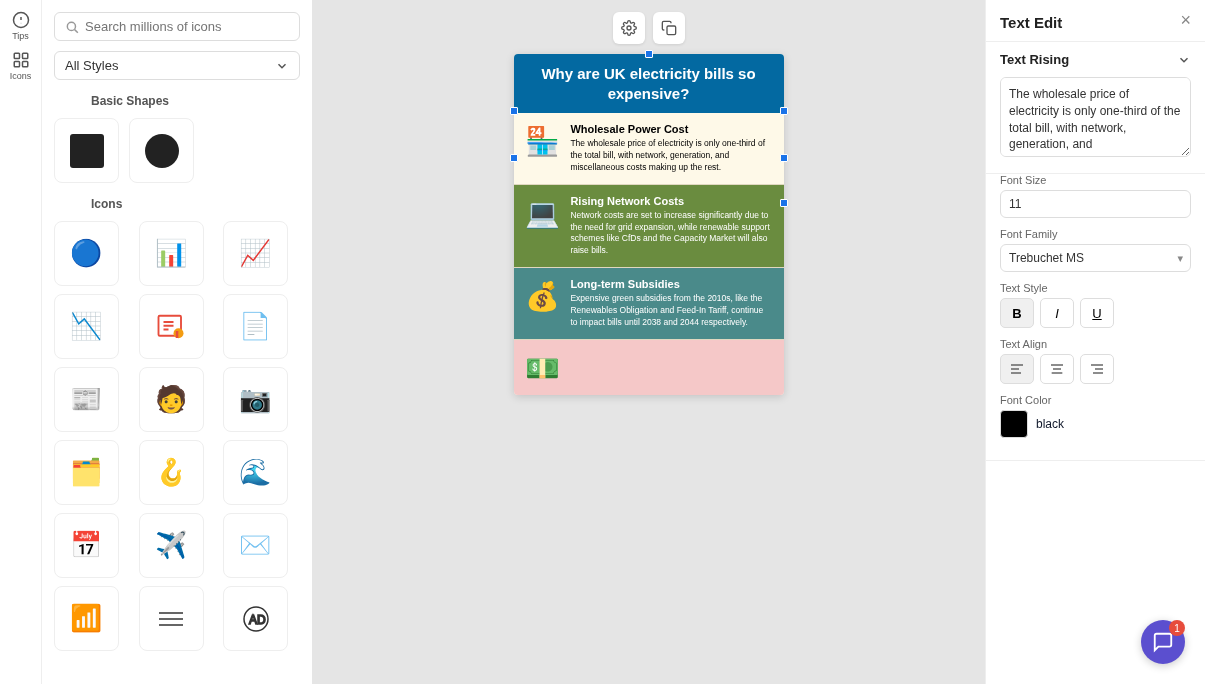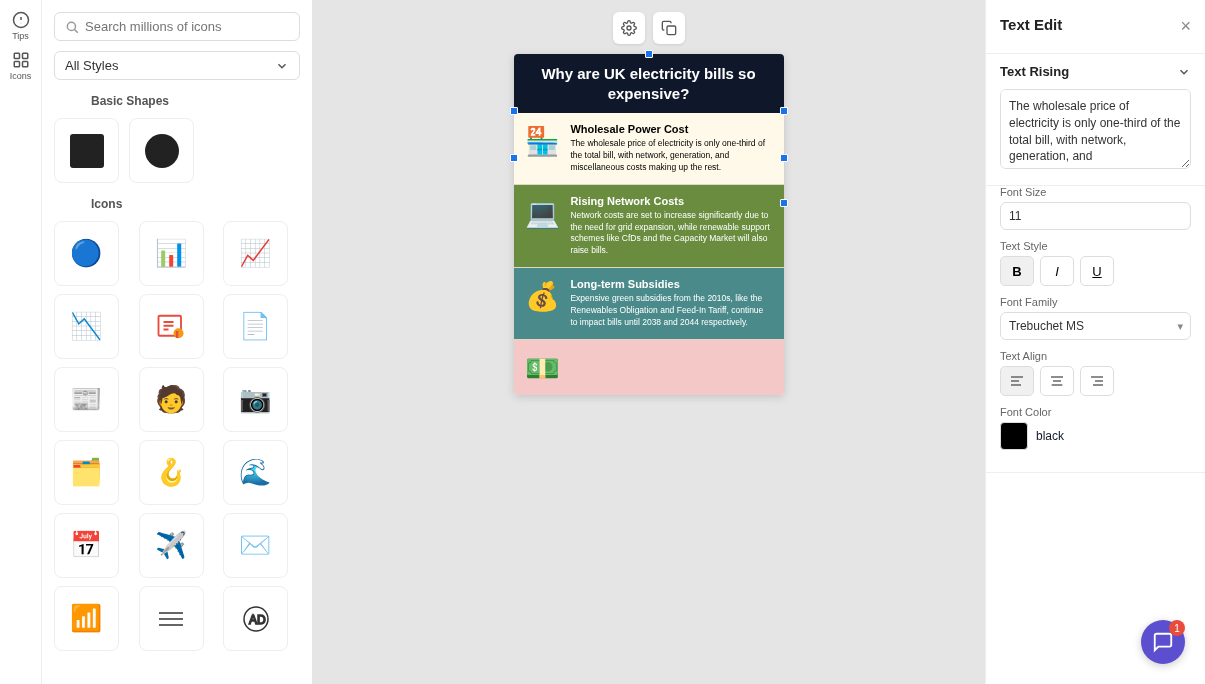--- a/index.html
+++ b/index.html
@@ -168,21 +168,21 @@
     }
 
     .infographic {
       width: 270px;
       background: #fef9e8;
       border-radius: 4px;
       overflow: hidden;
       box-shadow: 0 2px 8px rgba(0,0,0,0.15);
     }
     .infographic-header {
-      background: #0f172a;
+      background: #0369a1;
       color: #fff;
       text-align: center;
       padding: 10px 14px;
       font-size: 15px;
       font-weight: 700;
       line-height: 1.3;
     }
     .infographic-section {
       padding: 10px 12px;
       border-bottom: 1px solid #e0d8c0;
@@ -216,23 +216,23 @@
       background: #fff;
       display: flex;
       flex-direction: column;
       flex-shrink: 0;
       border-left: 1px solid #eee;
       overflow-y: auto;
     }
 
     .panel-header {
       display: flex;
-      align-items: flex-start;
+      align-items: flex-end;
       justify-content: space-between;
-      padding: 16px 14px;
+      padding: 10px 14px;
       border-bottom: 1px solid #eee;
     }
     .panel-title {
       font-size: 15px;
       font-weight: 600;
       color: #222;
     }
     .close-btn {
       background: none;
       border: none;
@@ -583,43 +583,43 @@
     </div>
   </div>
 
   <div class="panel-section">
     <div class="panel-section-content">
       <div class="form-row">
         <label class="form-label">Font Size</label>
         <input type="text" class="form-input" value="11" style="">
       </div>
       <div class="form-row">
+        <label class="form-label">Font Family</label>
+        <div class="form-select-wrapper">
+          <select class="form-select">
+            <option>Trebuchet MS</option>
+            <option>Arial</option>
+            <option>Georgia</option>
+            <option>Times New Roman</option>
+            <option>Helvetica</option>
+          </select>
+        </div>
+      </div>
+      <div class="form-row">
         <label class="form-label">Text Style</label>
         <div class="text-style-row">
           <button class="style-btn active">
             <strong>B</strong>
           </button>
           <button class="style-btn">
             <em>I</em>
           </button>
           <button class="style-btn">
             <u>U</u>
           </button>
-        </div>
-      </div>
-      <div class="form-row">
-        <label class="form-label">Font Family</label>
-        <div class="form-select-wrapper">
-          <select class="form-select">
-            <option>Trebuchet MS</option>
-            <option>Arial</option>
-            <option>Georgia</option>
-            <option>Times New Roman</option>
-            <option>Helvetica</option>
-          </select>
         </div>
       </div>
       <div class="form-row">
         <label class="form-label">Text Align</label>
         <div class="align-row">
           <button class="align-btn active">
             <svg width="16" height="16" viewBox="0 0 24 24" fill="none" stroke="#555" stroke-width="2">
               <line x1="3" y1="6" x2="21" y2="6"></line>
                 <line x1="3" y1="12" x2="15" y2="12"></line>
                 <line x1="3" y1="18" x2="18" y2="18"></line>

